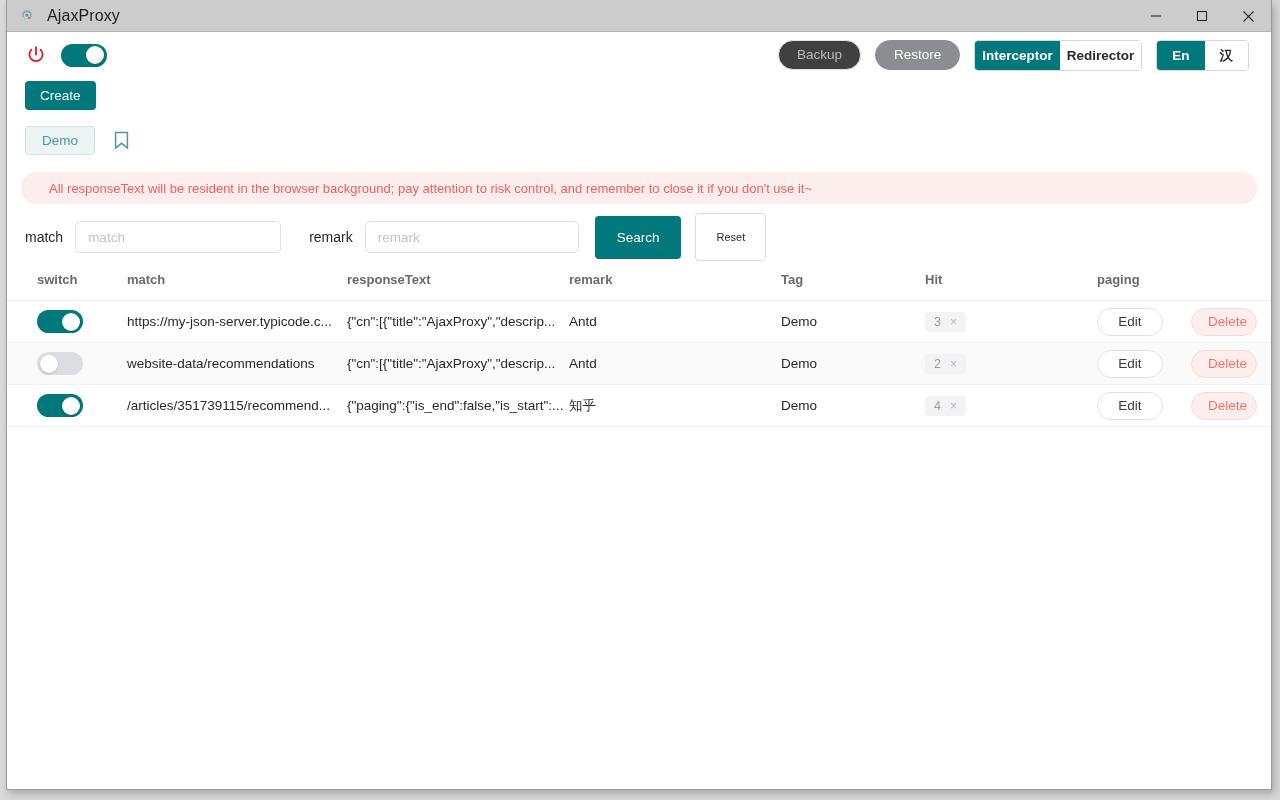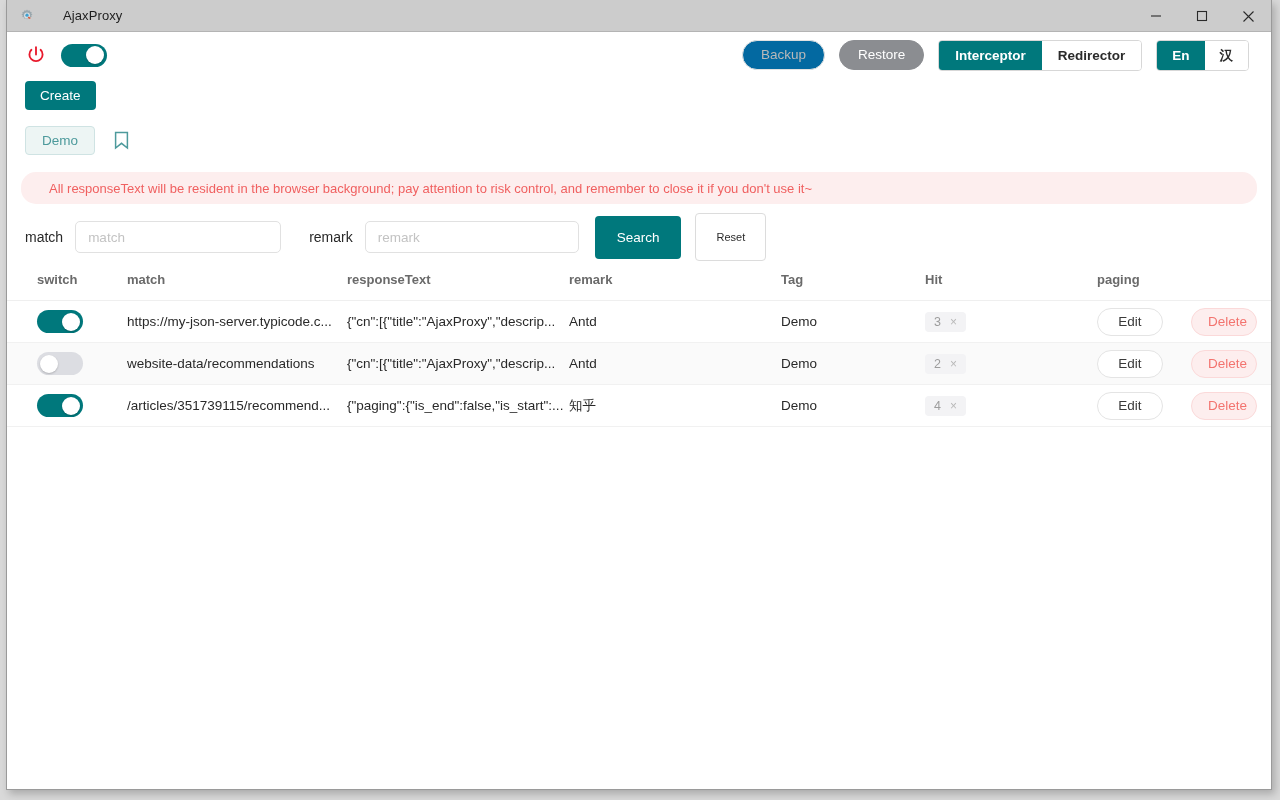--- a/index.html
+++ b/index.html
@@ -36,22 +36,22 @@
     flex: 0 0 32px;
     position: relative;
   }
   .title-app-icon {
     width: 16px; height: 16px;
     margin-left: 12px;
     position: relative;
     flex: 0 0 16px;
   }
   .title-text {
-    margin-left: 28px;
-    font-size: 13px;
+    margin-left: 12px;
+    font-size: 16px;
     color: #1d1d1d;
     letter-spacing: .1px;
   }
   .win-ctrls {
     position: absolute;
     right: 0; top: 0;
     height: 32px;
     display: flex;
   }
   .win-btn {
@@ -115,40 +115,40 @@
     border: 1px solid transparent;
     padding: 0 14px;
     height: 31px;
     cursor: pointer;
     background: #fff;
     line-height: 29px;
     white-space: nowrap;
   }
   .btn-pill { border-radius: 16px; height: 30px; padding: 0 18px; line-height: 28px; }
   .btn-backup {
-    background: #0369a1;
+    background: #404040;
     border: 1px solid #e2e2e2;
     color: #b9b9b9;
   }
   .btn-restore {
     background: #8b8d91;
     border: 1px solid #8b8d91;
     color: #ffffff;
   }
 
   .segmented {
     display: flex;
     border: 1px solid #d7d7d7;
     border-radius: 4px;
     overflow: hidden;
     height: 31px;
   }
   .seg-item {
     font-size: 13.5px;
-    padding: 0 16px;
+    padding: 0 7px;
     height: 29px;
     line-height: 29px;
     background: #ffffff;
     color: #2b2b2b;
     cursor: pointer;
     font-weight: 600;
     border: none;
     font-family: "Liberation Sans", sans-serif;
   }
   .seg-item.active { background: #00787c; color: #ffffff; }

